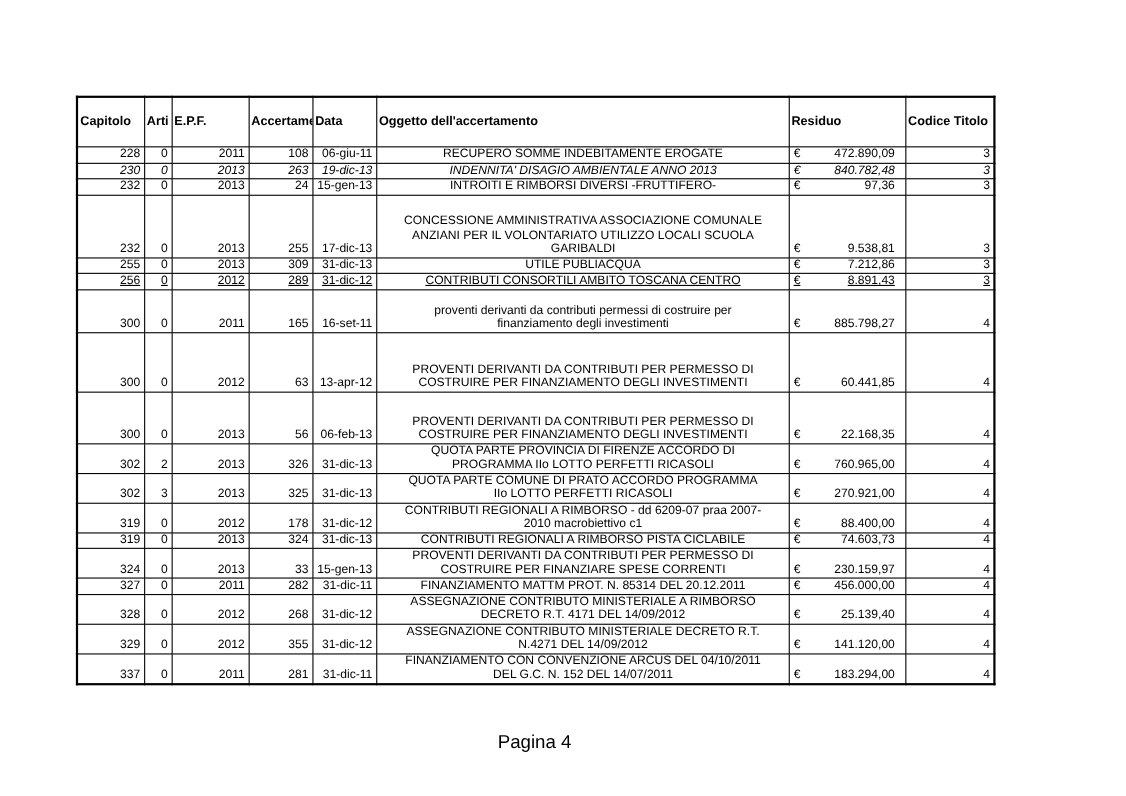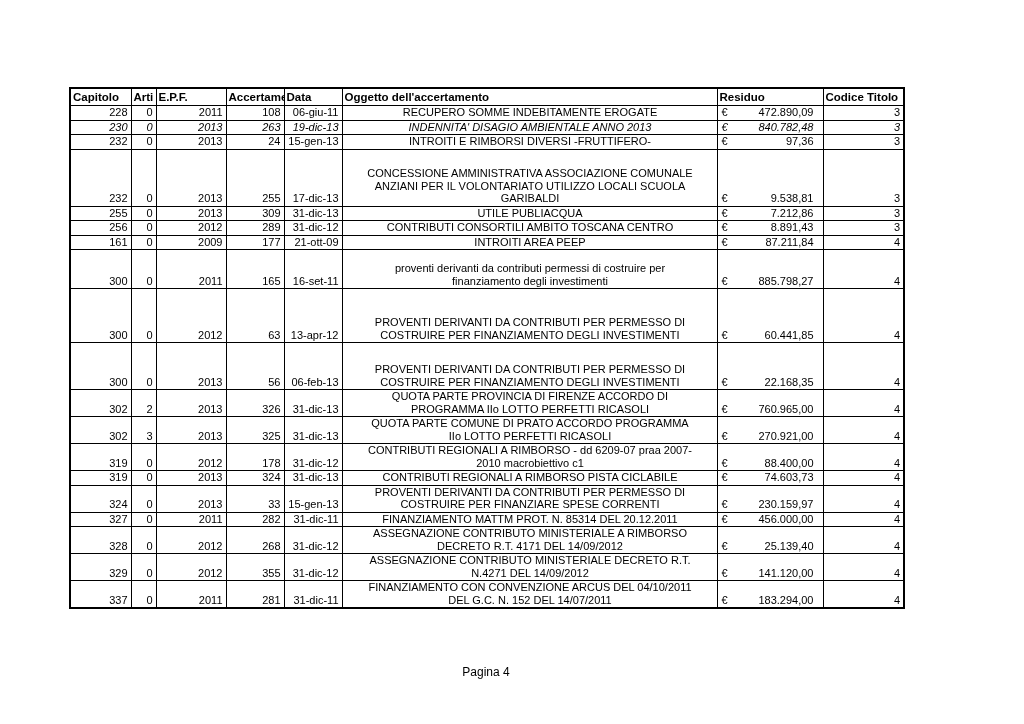--- a/index.html
+++ b/index.html
@@ -4,29 +4,29 @@
 <style>
   html,body{margin:0;padding:0;background:#ffffff;}
   body{width:1024px;height:724px;position:relative;overflow:hidden;
        font-family:"Liberation Sans",sans-serif;color:#000;}
   .sheet{position:absolute;left:69px;top:87px;width:834px;}
   table{border-collapse:collapse;table-layout:fixed;width:834px;
         border:2px solid #000;font-size:11px;}
   th,td{border:1px solid #000;overflow:hidden;padding:0 2px 1px 2px;
         vertical-align:bottom;line-height:12.5px;}
   th{font-weight:bold;text-align:left;white-space:nowrap;vertical-align:middle;
-     font-size:11.5px;padding:1px 2px;height:14px;}
+     font-size:11.5px;padding:15px 2px;height:14px;}
   td.num{text-align:right;white-space:nowrap;padding-right:3px;}
   td.oggetto{text-align:center;white-space:pre-line;padding-left:3px;}
   td.residuo .wrap{display:flex;justify-content:space-between;align-items:flex-end;}
   td.residuo .euro{padding-left:2px;}
   td.residuo .amt{padding-right:7px;}
   td.codice{text-align:right;padding-right:3px;}
   .footer{position:absolute;left:69px;top:665px;width:834px;text-align:center;
-          font-size:12px;}
+          font-size:17px;}
 </style>
 </head>
 <body>
 
 <div class="sheet">
   <table>
     <colgroup>
       <col style="width:61px">
         <col style="width:25px">
         <col style="width:70px">
@@ -119,49 +119,34 @@
           <td class="num">31-dic-13</td>
           <td class="oggetto">UTILE PUBLIACQUA</td>
           <td class="residuo">
             <div class="wrap">
               <span class="euro">€</span>
               <span class="amt">7.212,86</span>
             </div>
           </td>
           <td class="codice">3</td>
         </tr>
-        <tr style="height: 14px;">
+        <tr style="height: 14px; text-decoration: underline;">
           <td class="num">256</td>
           <td class="num">0</td>
           <td class="num">2012</td>
           <td class="num">289</td>
           <td class="num">31-dic-12</td>
           <td class="oggetto">CONTRIBUTI CONSORTILI AMBITO TOSCANA CENTRO</td>
           <td class="residuo">
             <div class="wrap">
               <span class="euro">€</span>
               <span class="amt">8.891,43</span>
             </div>
           </td>
           <td class="codice">3</td>
-        </tr>
-        <tr style="height: 14px;">
-          <td class="num">161</td>
-          <td class="num">0</td>
-          <td class="num">2009</td>
-          <td class="num">177</td>
-          <td class="num">21-ott-09</td>
-          <td class="oggetto">INTROITI AREA PEEP</td>
-          <td class="residuo">
-            <div class="wrap">
-              <span class="euro">€</span>
-              <span class="amt">87.211,84</span>
-            </div>
-          </td>
-          <td class="codice">4</td>
         </tr>
         <tr style="height: 39px;">
           <td class="num">300</td>
           <td class="num">0</td>
           <td class="num">2011</td>
           <td class="num">165</td>
           <td class="num">16-set-11</td>
           <td class="oggetto">proventi derivanti da contributi permessi di costruire per
 finanziamento degli investimenti</td>
           <td class="residuo">

